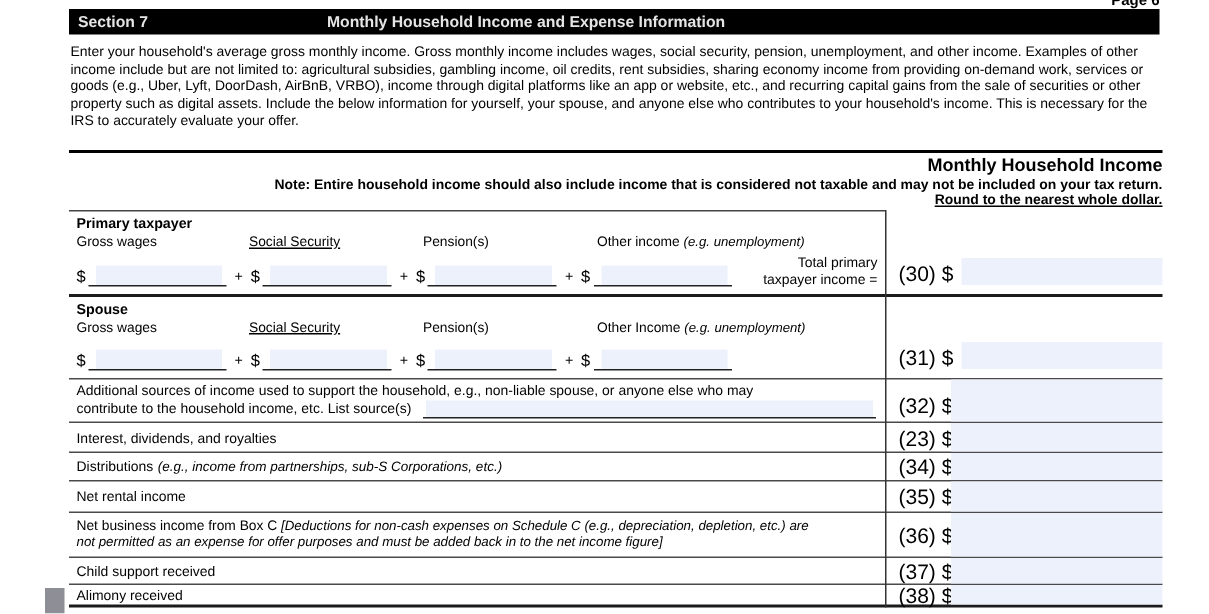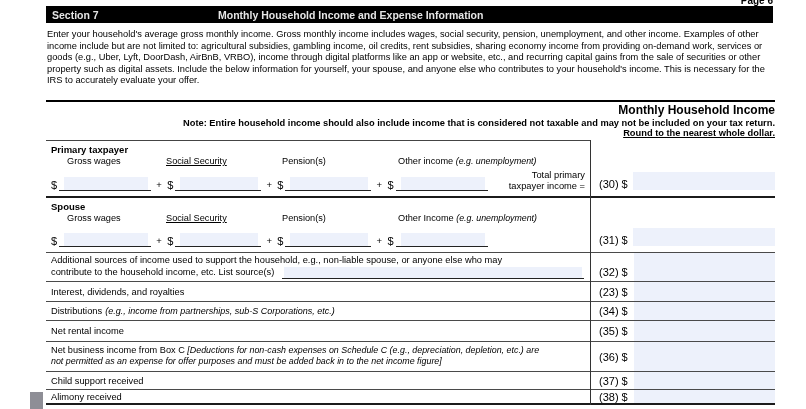--- a/index.html
+++ b/index.html
@@ -51,41 +51,41 @@
   .row-spouse  { height: 56px; border-top: 2px solid #1b1b1b; }
   .row-g       { border-top: 1.5px solid #4a4a4a; }
   .row-32 { height: 29px; } .row-33 { height: 20px; } .row-34 { height: 19px; }
   .row-35 { height: 21px; } .row-36 { height: 30px; } .row-37 { height: 18px; }
   .row-38 { height: 16px; border-bottom: 2px solid #1b1b1b; }
 
   
   .blk-header { position: absolute; top: 3px; left: 5px; font-weight: bold; font-size: 9.5px; }
   .col-labels { position: absolute; top: 15px; left: 0; right: 0; font-size: 9.2px; }
   .cl  { position: absolute; white-space: nowrap; }
-  .cl1 { left: 21px; } .cl2 { left: 120px; text-decoration: underline; } .cl3 { left: 236px; } .cl4 { left: 352px; }
+  .cl1 { left: 5px; } .cl2 { left: 120px; text-decoration: underline; } .cl3 { left: 236px; } .cl4 { left: 352px; }
   .ital { font-style: italic; font-size: 8.8px; }
   .field-line {
     position: absolute; left: 5px; right: 3px; bottom: 5px;
     display: flex; align-items: flex-end;
   }
   .dollar { font-size: 11px; line-height: 11px; margin-right: 2px; }
   .fwrap  { border-bottom: 1px solid #222; display: flex; }
   .w1 { width: 92px; } .w2 { width: 86px; } .w3 { width: 86px; } .w4 { width: 92px; }
   .fwrap input {
     height: 13px; width: 100%; margin: 0 3px 0 5px;
     background: #edf1fb; border: 0; font-size: 9px; min-width: 0;
   }
   .plus { width: 16px; text-align: center; font-size: 9.5px; line-height: 12px; }
   .total {
     flex: 1; display: flex; flex-direction: column; align-items: flex-end;
     font-size: 9.3px; line-height: 10.3px; padding-right: 2px; white-space: nowrap;
   }
   
   .rcell-amt { display: flex; align-items: flex-end; padding: 0 0 6px 9px; }
-  .amt-label { font-size: 11px; white-space: nowrap; }
+  .amt-label { font-size: 14px; white-space: nowrap; }
   .amt-input { flex: 1; height: 18px; margin-left: 5px; background: #edf1fb; border: 0; min-width: 0; font-size: 9px; }
   .rcell-g .amt-label { position: absolute; left: 9px; top: 50%; transform: translateY(-50%); }
   .rcell-g .amt-strip {
     position: absolute; left: 44px; right: 0; top: 0; bottom: 0;
     background: #edf1fb; border: 0; width: calc(100% - 44px); font-size: 9px;
   }
   .rcell-low .amt-label { top: auto; bottom: 3px; transform: none; }
   
   .lcell-c { display: flex; align-items: center; padding-left: 5px; font-size: 9.3px; white-space: nowrap; }
   .ital-inline { font-style: italic; font-size: 9px; margin-left: 3px; }

